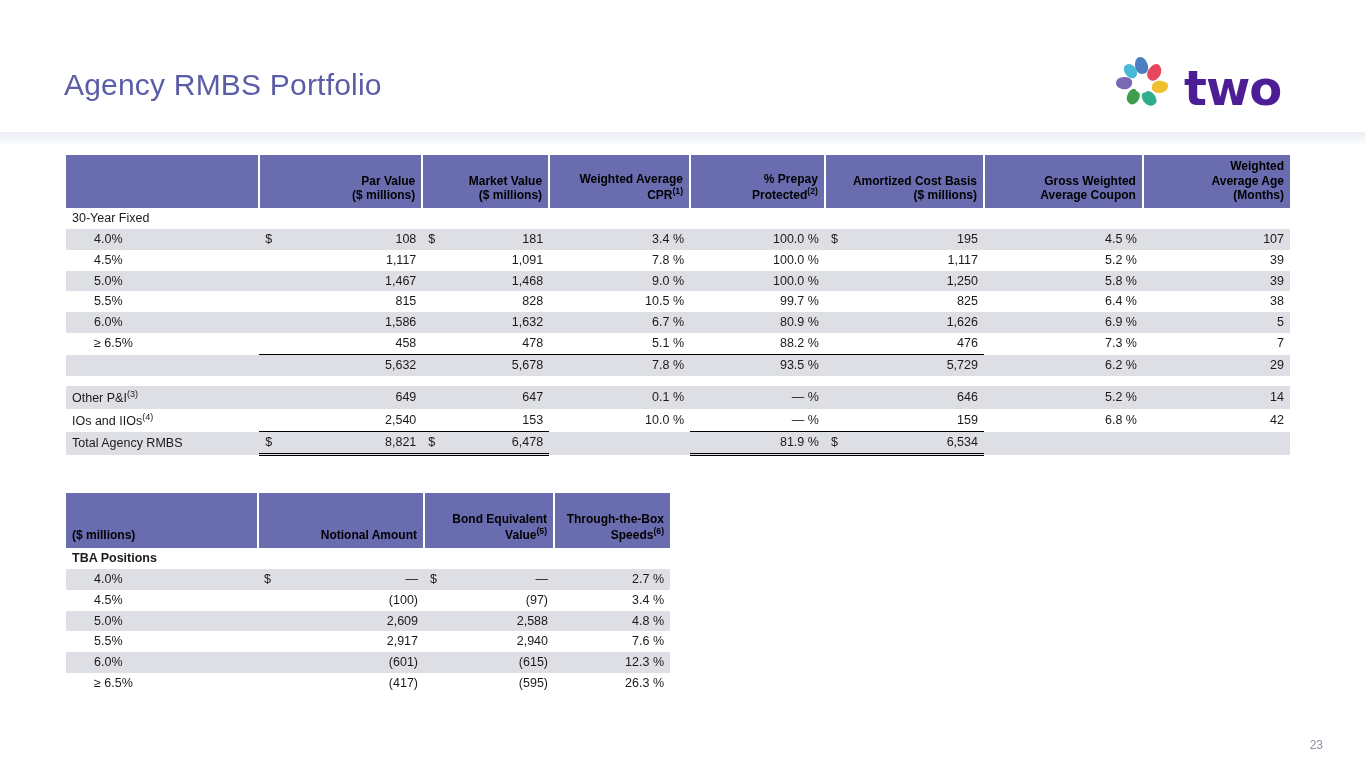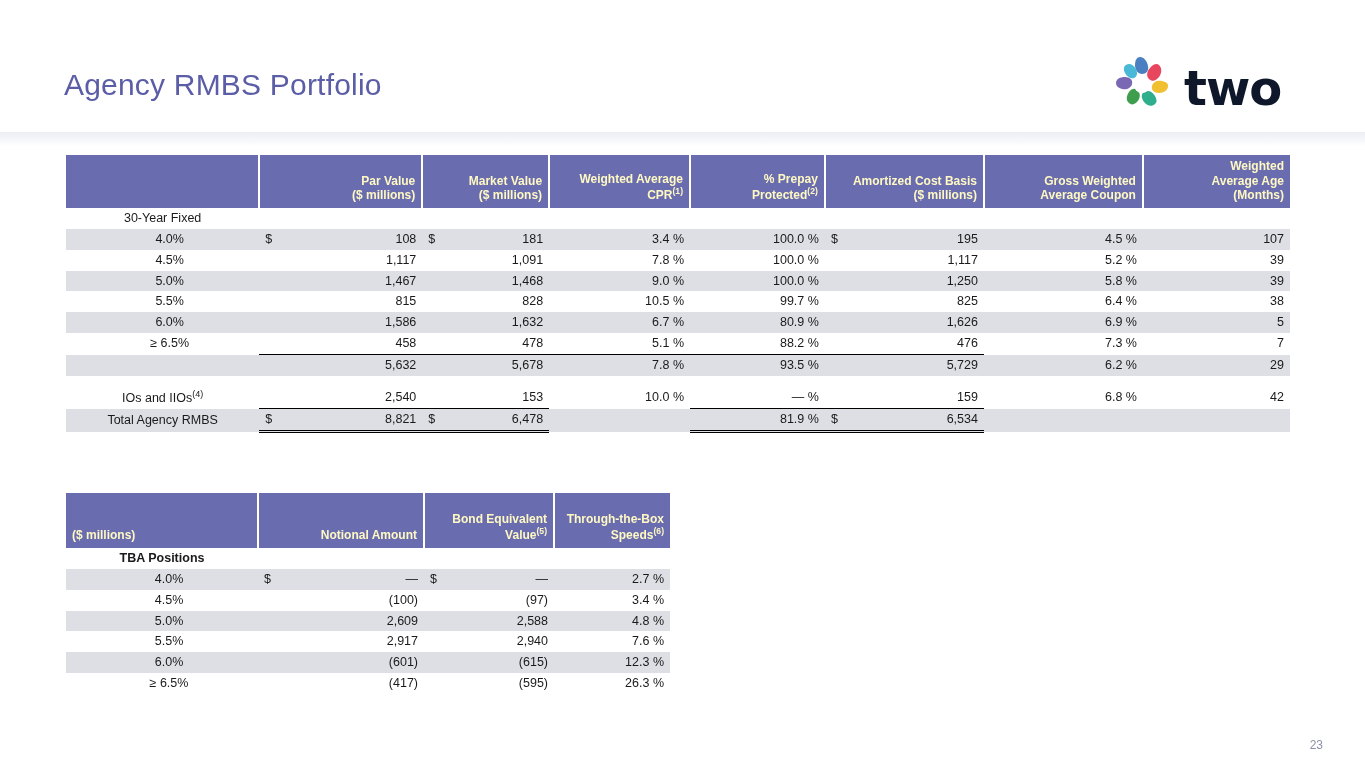--- a/index.html
+++ b/index.html
@@ -55,21 +55,21 @@
     width: 195px;
     height: 62px;
   }
   .logo svg { display:block; }
   .logo-word {
     position: absolute;
     left: 82px;
     top: 8px;
     font-size: 48px;
     font-weight: 700;
-    color: #0f172a;
+    color: #4c1d95;
     letter-spacing: -1px;
     font-family: "DejaVu Sans", sans-serif;
   }
   
   table {
     border-collapse: collapse;
     table-layout: fixed;
     font-size: 12.5px;
     color: #1a1a1a;
   }
@@ -80,42 +80,42 @@
     width: 1224px;
   }
   .tbl2 {
     position: absolute;
     left: 66px;
     top: 465px;
     width: 604px;
   }
   th {
     background: #6a6cb0;
-    color: #fef9c3;
+    color: #000000;
     font-weight: bold;
     font-size: 12px;
     text-align: right;
     vertical-align: bottom;
     padding: 4px 6px 5px 6px;
     line-height: 1.22;
     border-right: 2px solid #ffffff;
   }
   th.last { border-right: none; }
   th.blank { background: #6a6cb0; }
   th.left { text-align: left; }
   td {
     padding: 2px 6px 2px 6px;
     font-size: 12.5px;
     line-height: 1.35;
     white-space: nowrap;
   }
   td.num { text-align: right; }
   td.cur { text-align: left; width: 14px; padding-right: 0; }
-  td.lbl { text-align: center; }
-  td.indent { padding-left: 20px; }
+  td.lbl { text-align: left; }
+  td.indent { padding-left: 28px; }
   tr.shade td { background: #dedfe4; }
   tr.plain td { background: #ffffff; }
   .sp td { background: #ffffff; height: 10px; padding: 0; font-size: 1px; }
   .bold { font-weight: bold; }
   
   .topline td { border-top: 1.5px solid #000; }
   .page-num {
     position: absolute;
     right: 42px;
     bottom: 44px;
@@ -301,20 +301,33 @@
         <td class="cur"></td>
         <td class="num">5,729</td>
         <td class="num" style="border-top:none;text-align:right;">6.2 %</td>
         <td class="num" style="border-top:none;">29</td>
       </tr>
 
       <tr class="sp">
           <td colspan="11"></td>
         </tr>
 
+      <tr class="shade">
+        <td class="lbl">Other P&amp;I<sup style="font-size: 72%;">(3)</sup></td>
+        <td class="cur"></td>
+        <td class="num">649</td>
+        <td class="cur"></td>
+        <td class="num">647</td>
+        <td class="num">0.1 %</td>
+        <td class="num">— %</td>
+        <td class="cur"></td>
+        <td class="num">646</td>
+        <td class="num">5.2 %</td>
+        <td class="num">14</td>
+      </tr>
       <tr class="plain">
         <td class="lbl">IOs and IIOs<sup style="font-size: 72%;">(4)</sup></td>
         <td class="cur"></td>
         <td class="num">2,540</td>
         <td class="cur"></td>
         <td class="num">153</td>
         <td class="num">10.0 %</td>
         <td class="num">— %</td>
         <td class="cur"></td>
         <td class="num">159</td>

